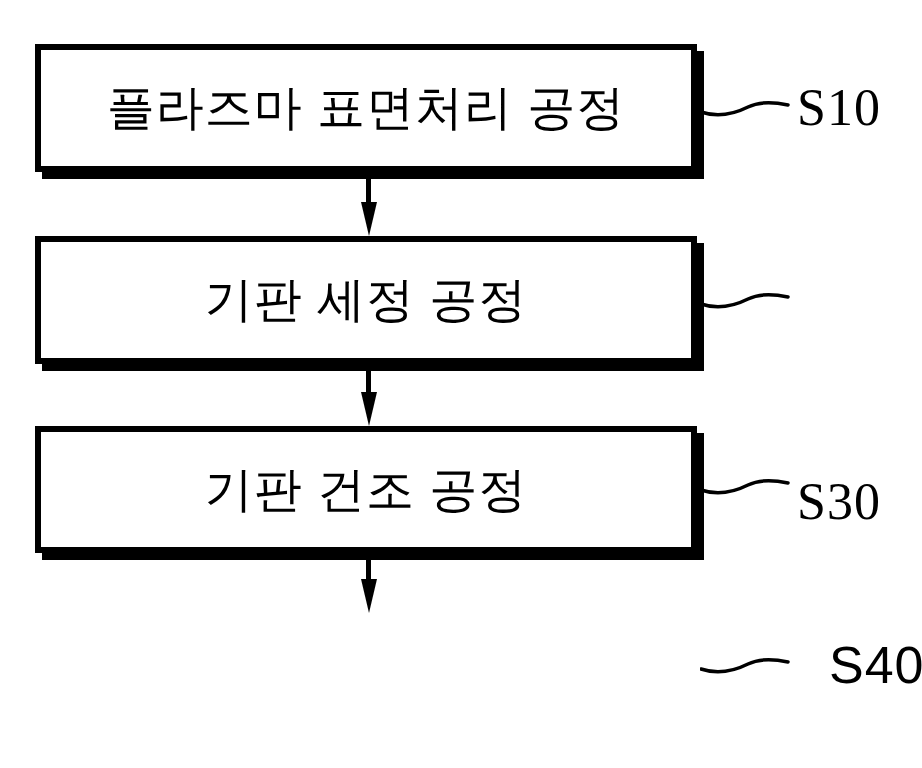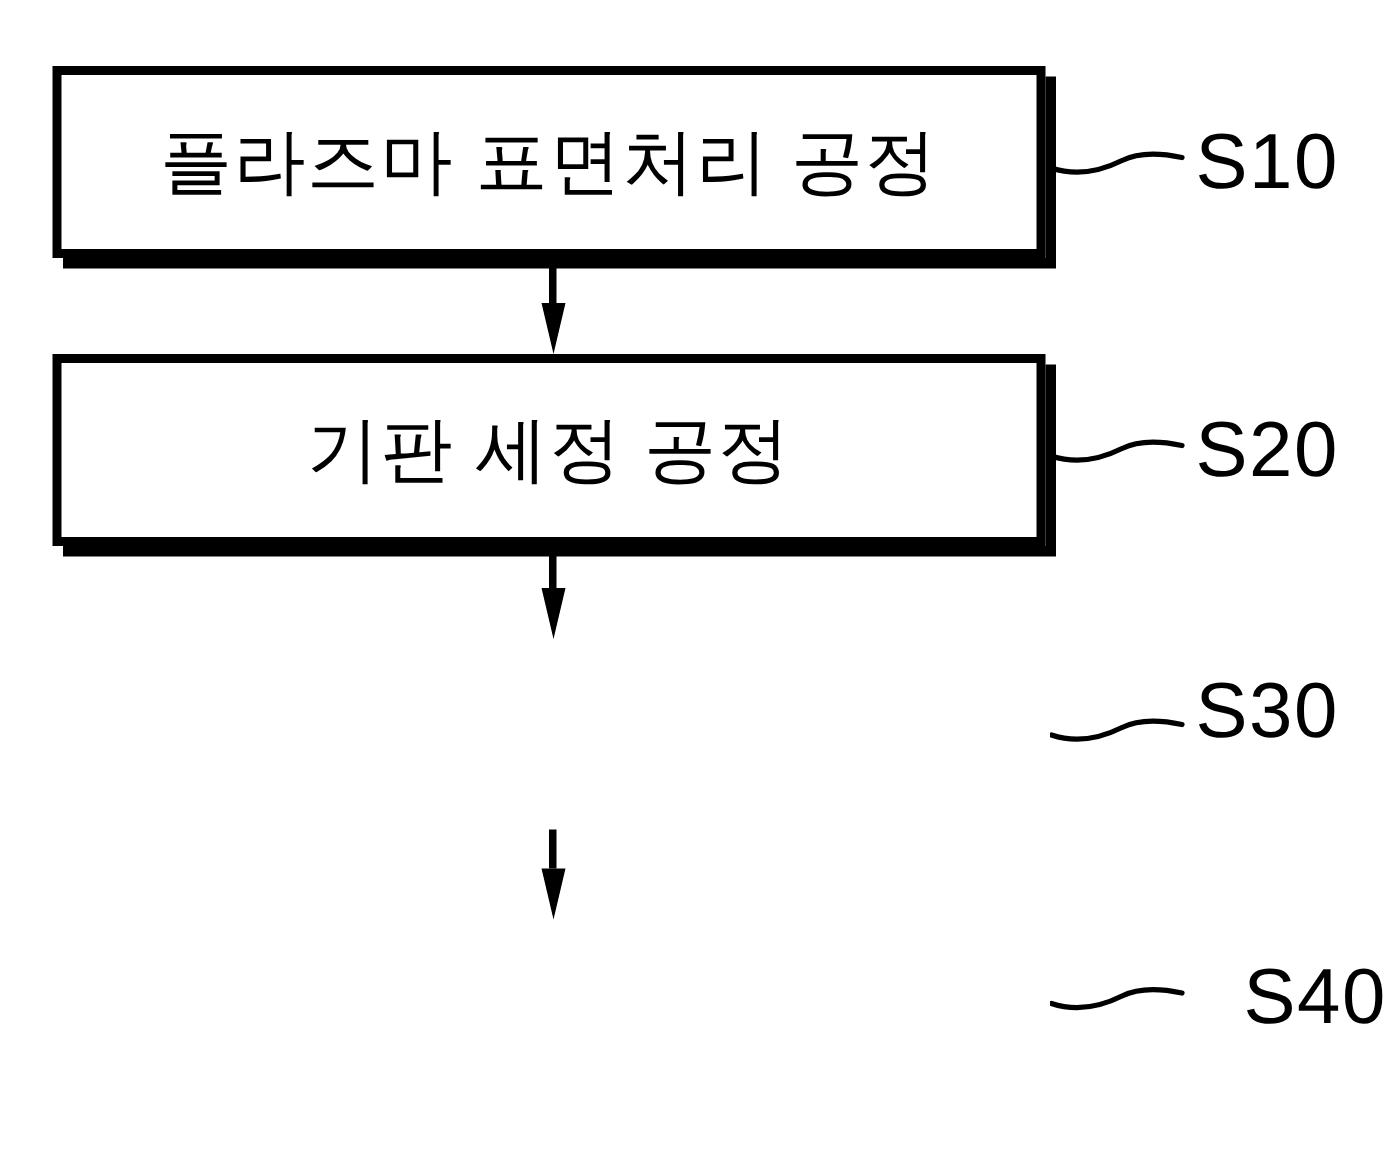--- a/index.html
+++ b/index.html
@@ -41,32 +41,35 @@
 
   .connector{position:absolute;left:700px;width:90px;height:26px;}
   .c1{top:95px;} .c2{top:287px;} .c3{top:473px;} .c4{top:652px;}
   .connector svg{display:block;width:90px;height:26px;}
 
   .slabel{
     position:absolute;left:797px;
     font-size:52px;line-height:52px;color:var(--ink);
     letter-spacing:1px;
   }
-  .l1{top:82px;} .l2{top:274px;} .l3{top:448px;} .l4{top:639px;margin-left:32px;}
+  .l1{top:82px;font-family:Liberation Serif, serif;} .l2{top:274px;} .l3{top:476px;font-family:Liberation Serif, serif;} .l4{top:639px;margin-left:32px;}
 </style>
 </head>
 <body>
 
 <div class="canvas">
 
   <div class="pbox r1">
     <span>플라즈마 표면처리 공정</span>
   </div>
   <div class="pbox r2">
     <span>기판 세정 공정</span>
+  </div>
+  <div class="pbox r3">
+    <span>기판 건조 공정</span>
   </div>
 
   <div class="arrow a1">
     <div class="stem"></div>
     <div class="head"></div>
   </div>
   <div class="arrow a2">
     <div class="stem"></div>
     <div class="head"></div>
   </div>
@@ -90,17 +93,16 @@
       <path d="M1,17 C16,22 32,20 48,12 C60,6 74,7 88,10" fill="none" stroke="#000" stroke-width="3.5" stroke-linecap="round"></path>
     </svg>
   </div>
   <div class="connector c4">
     <svg viewBox="0 0 90 26" xmlns="http://www.w3.org/2000/svg">
       <path d="M1,17 C16,22 32,20 48,12 C60,6 74,7 88,10" fill="none" stroke="#000" stroke-width="3.5" stroke-linecap="round"></path>
     </svg>
   </div>
 
   <div class="slabel l1">S10</div>
-  <div class="slabel l2">S20</div>
   <div class="slabel l3">S30</div>
   <div class="slabel l4">S40</div>
 
 </div>
 
 </body></html>

